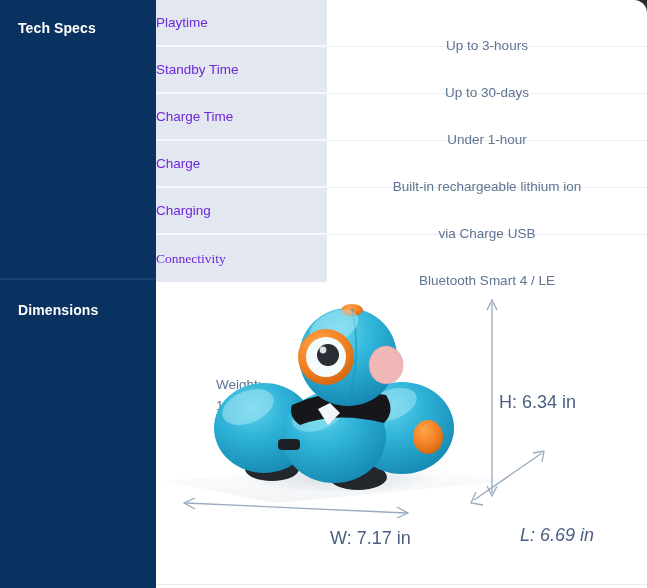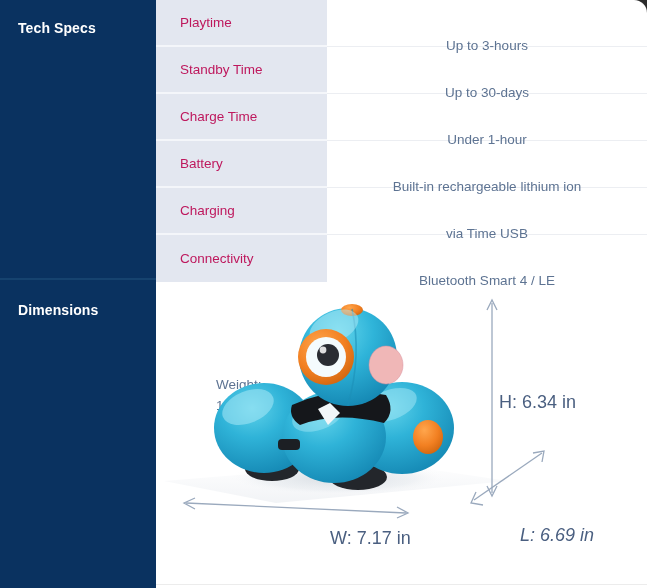--- a/index.html
+++ b/index.html
@@ -89,38 +89,37 @@
     width: 100%;
     height: 47px;
   }
   .spec-label {
     width: 171px;
     flex: 0 0 171px;
     background: #e3e7f0;
     border-bottom: 2px solid #f4f6fa;
     display: flex;
     align-items: center;
-    padding-left: 24px;
-    color: #be185d;
+    color: #6d28d9;
     font-size: 13.5px;
   }
   .spec-value {
     flex: 1 1 auto;
     background: #ffffff;
     border-bottom: 1px solid #eceef2;
     display: flex;
     align-items: center;
     justify-content: center;
     color: #5d7392;
     font-size: 13.5px;
     padding: 0 10px;
     text-align: center;
     margin-top: 44px;
   }
-  .spec-row:last-child .spec-label { border-bottom: none; }
+  .spec-row:last-child .spec-label { border-bottom: none; font-family: Liberation Serif, serif; }
   .spec-row:last-child .spec-value { border-bottom: none; }
 
   
   .dims {
     position: absolute;
     left: 156px; top: 285px;
     width: 491px;
     height: 303px;
     background: #ffffff;
     z-index: 10;
@@ -190,27 +189,27 @@
       <div class="spec-label">Standby Time</div>
       <div class="spec-value">Up to 30-days</div>
     </div>
 
     <div class="spec-row">
       <div class="spec-label">Charge Time</div>
       <div class="spec-value">Under 1-hour</div>
     </div>
 
     <div class="spec-row">
-      <div class="spec-label">Battery</div>
+      <div class="spec-label">Charge</div>
       <div class="spec-value">Built-in rechargeable lithium ion</div>
     </div>
 
     <div class="spec-row">
       <div class="spec-label">Charging</div>
-      <div class="spec-value">via Time USB</div>
+      <div class="spec-value">via Charge USB</div>
     </div>
 
     <div class="spec-row">
       <div class="spec-label">Connectivity</div>
       <div class="spec-value">Bluetooth Smart 4 / LE</div>
     </div>
   </div>
 
   <div class="dims">
 

